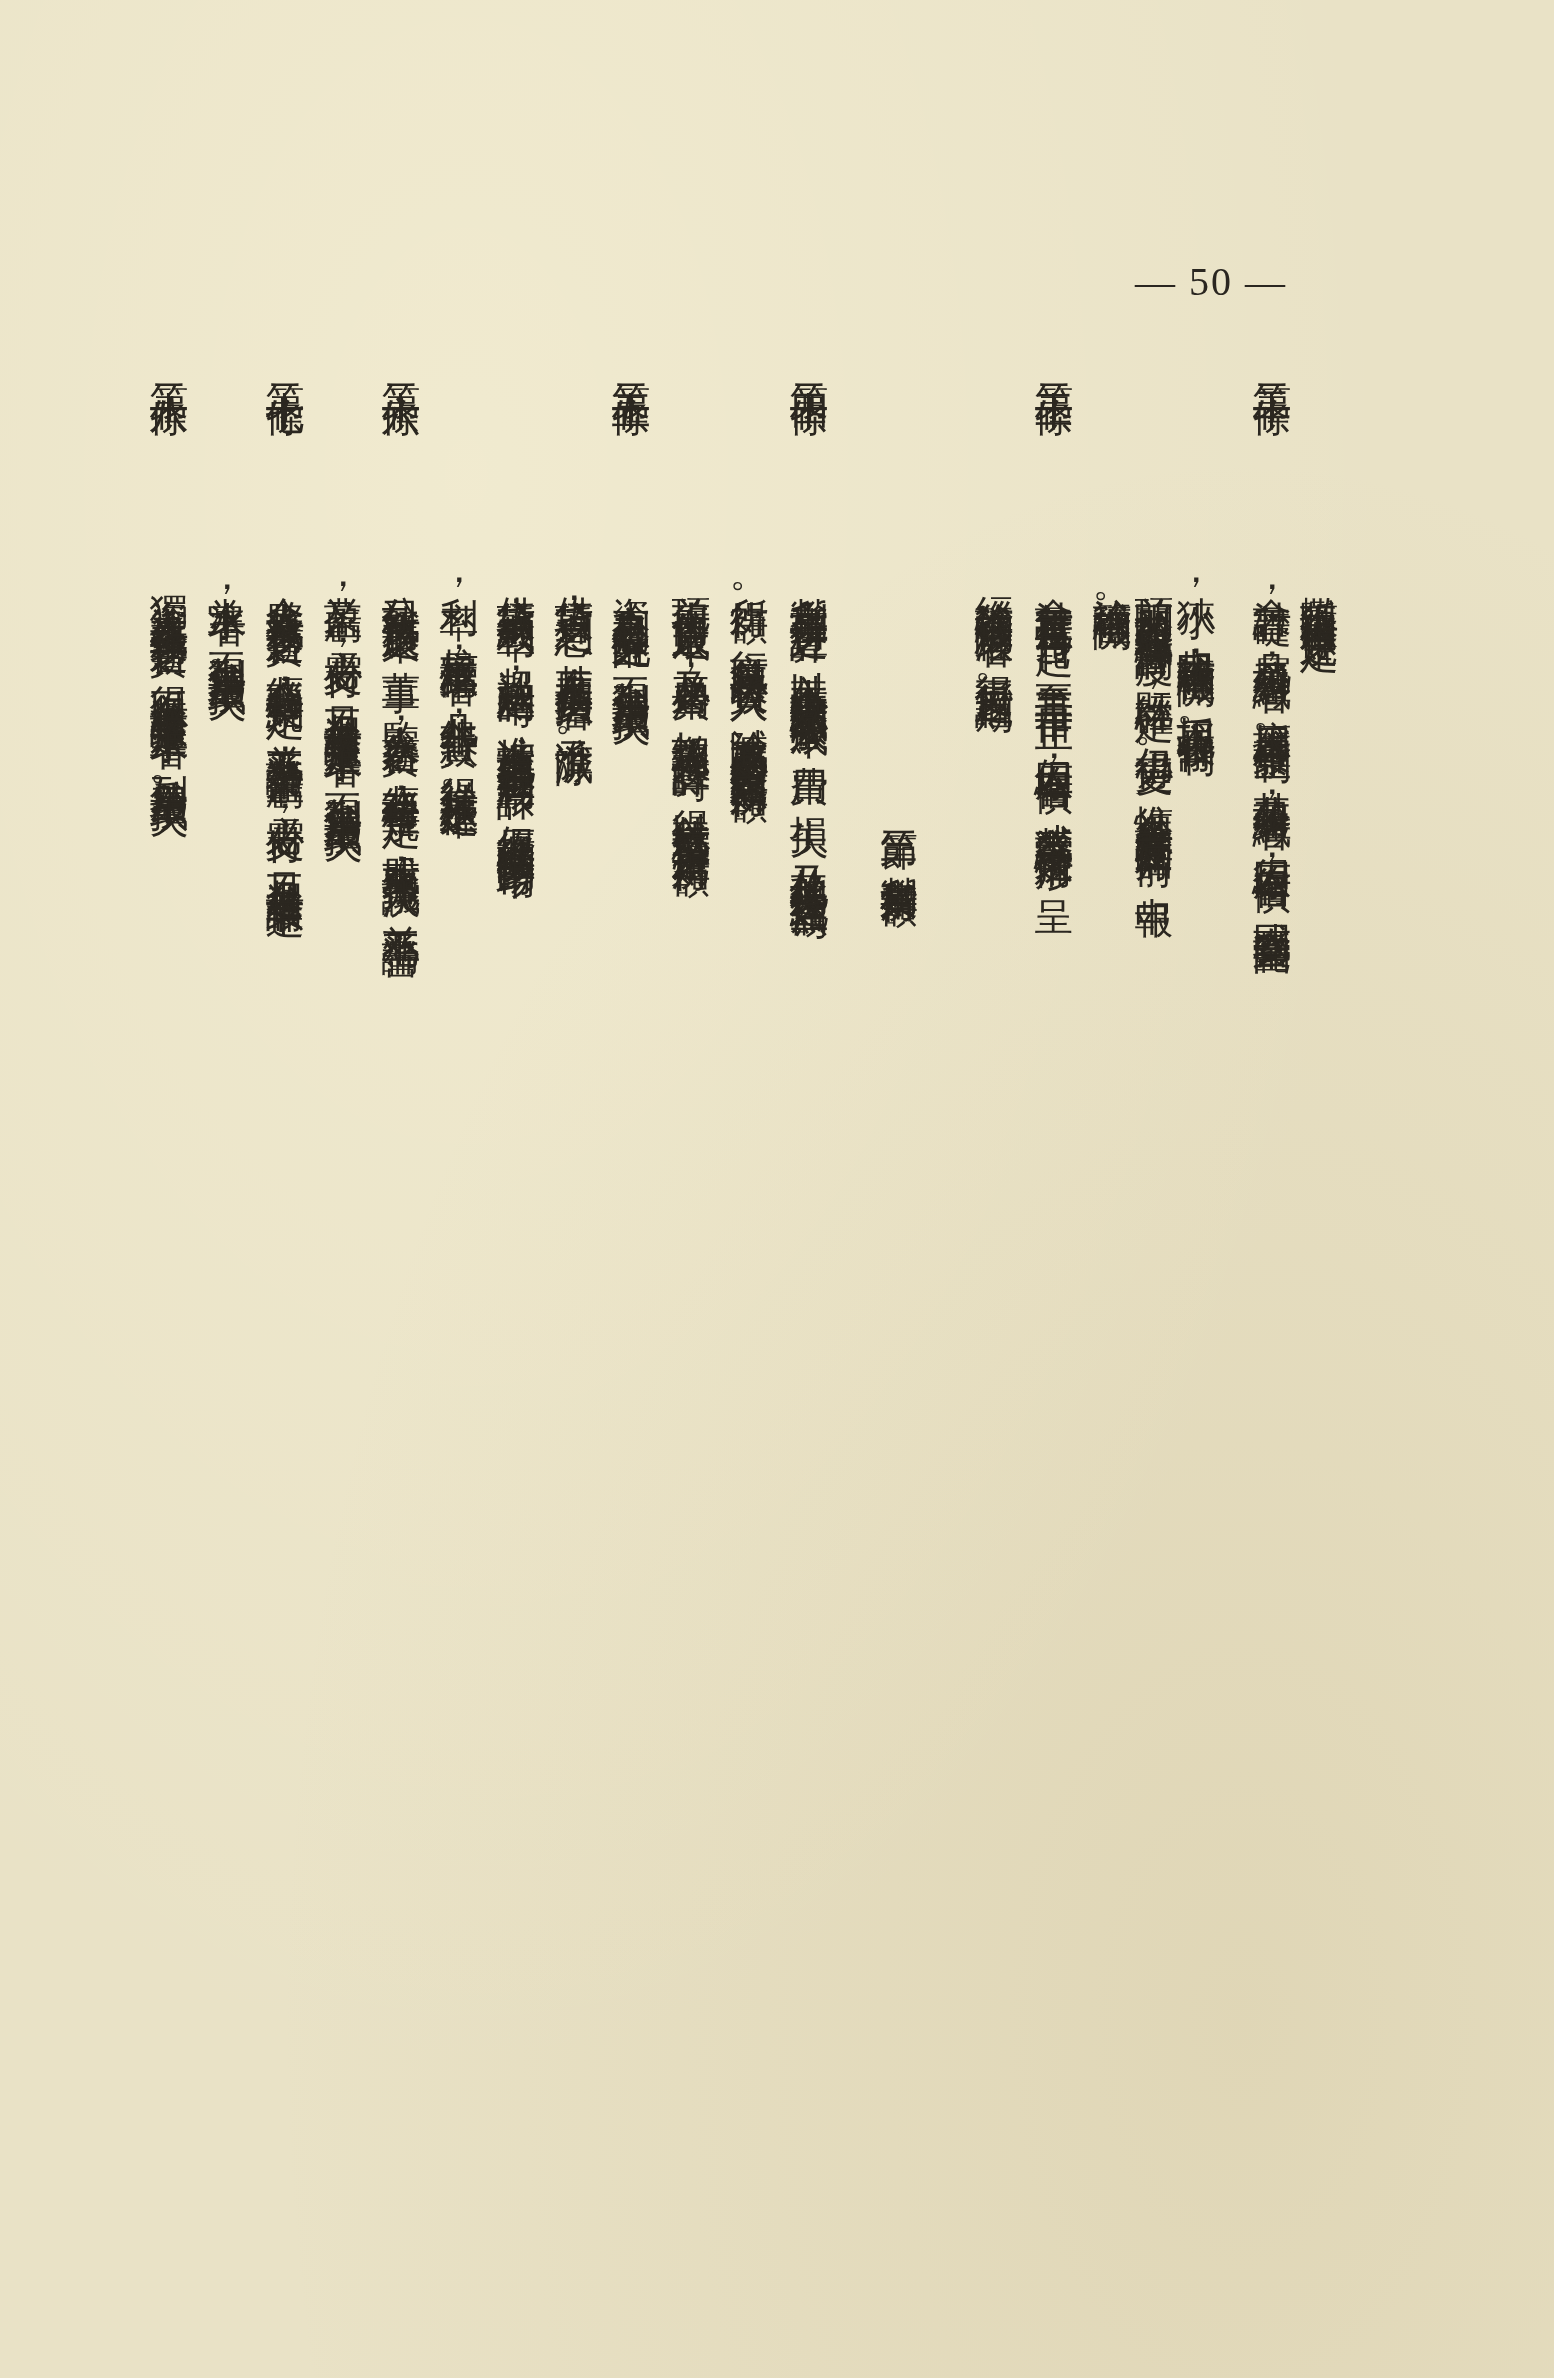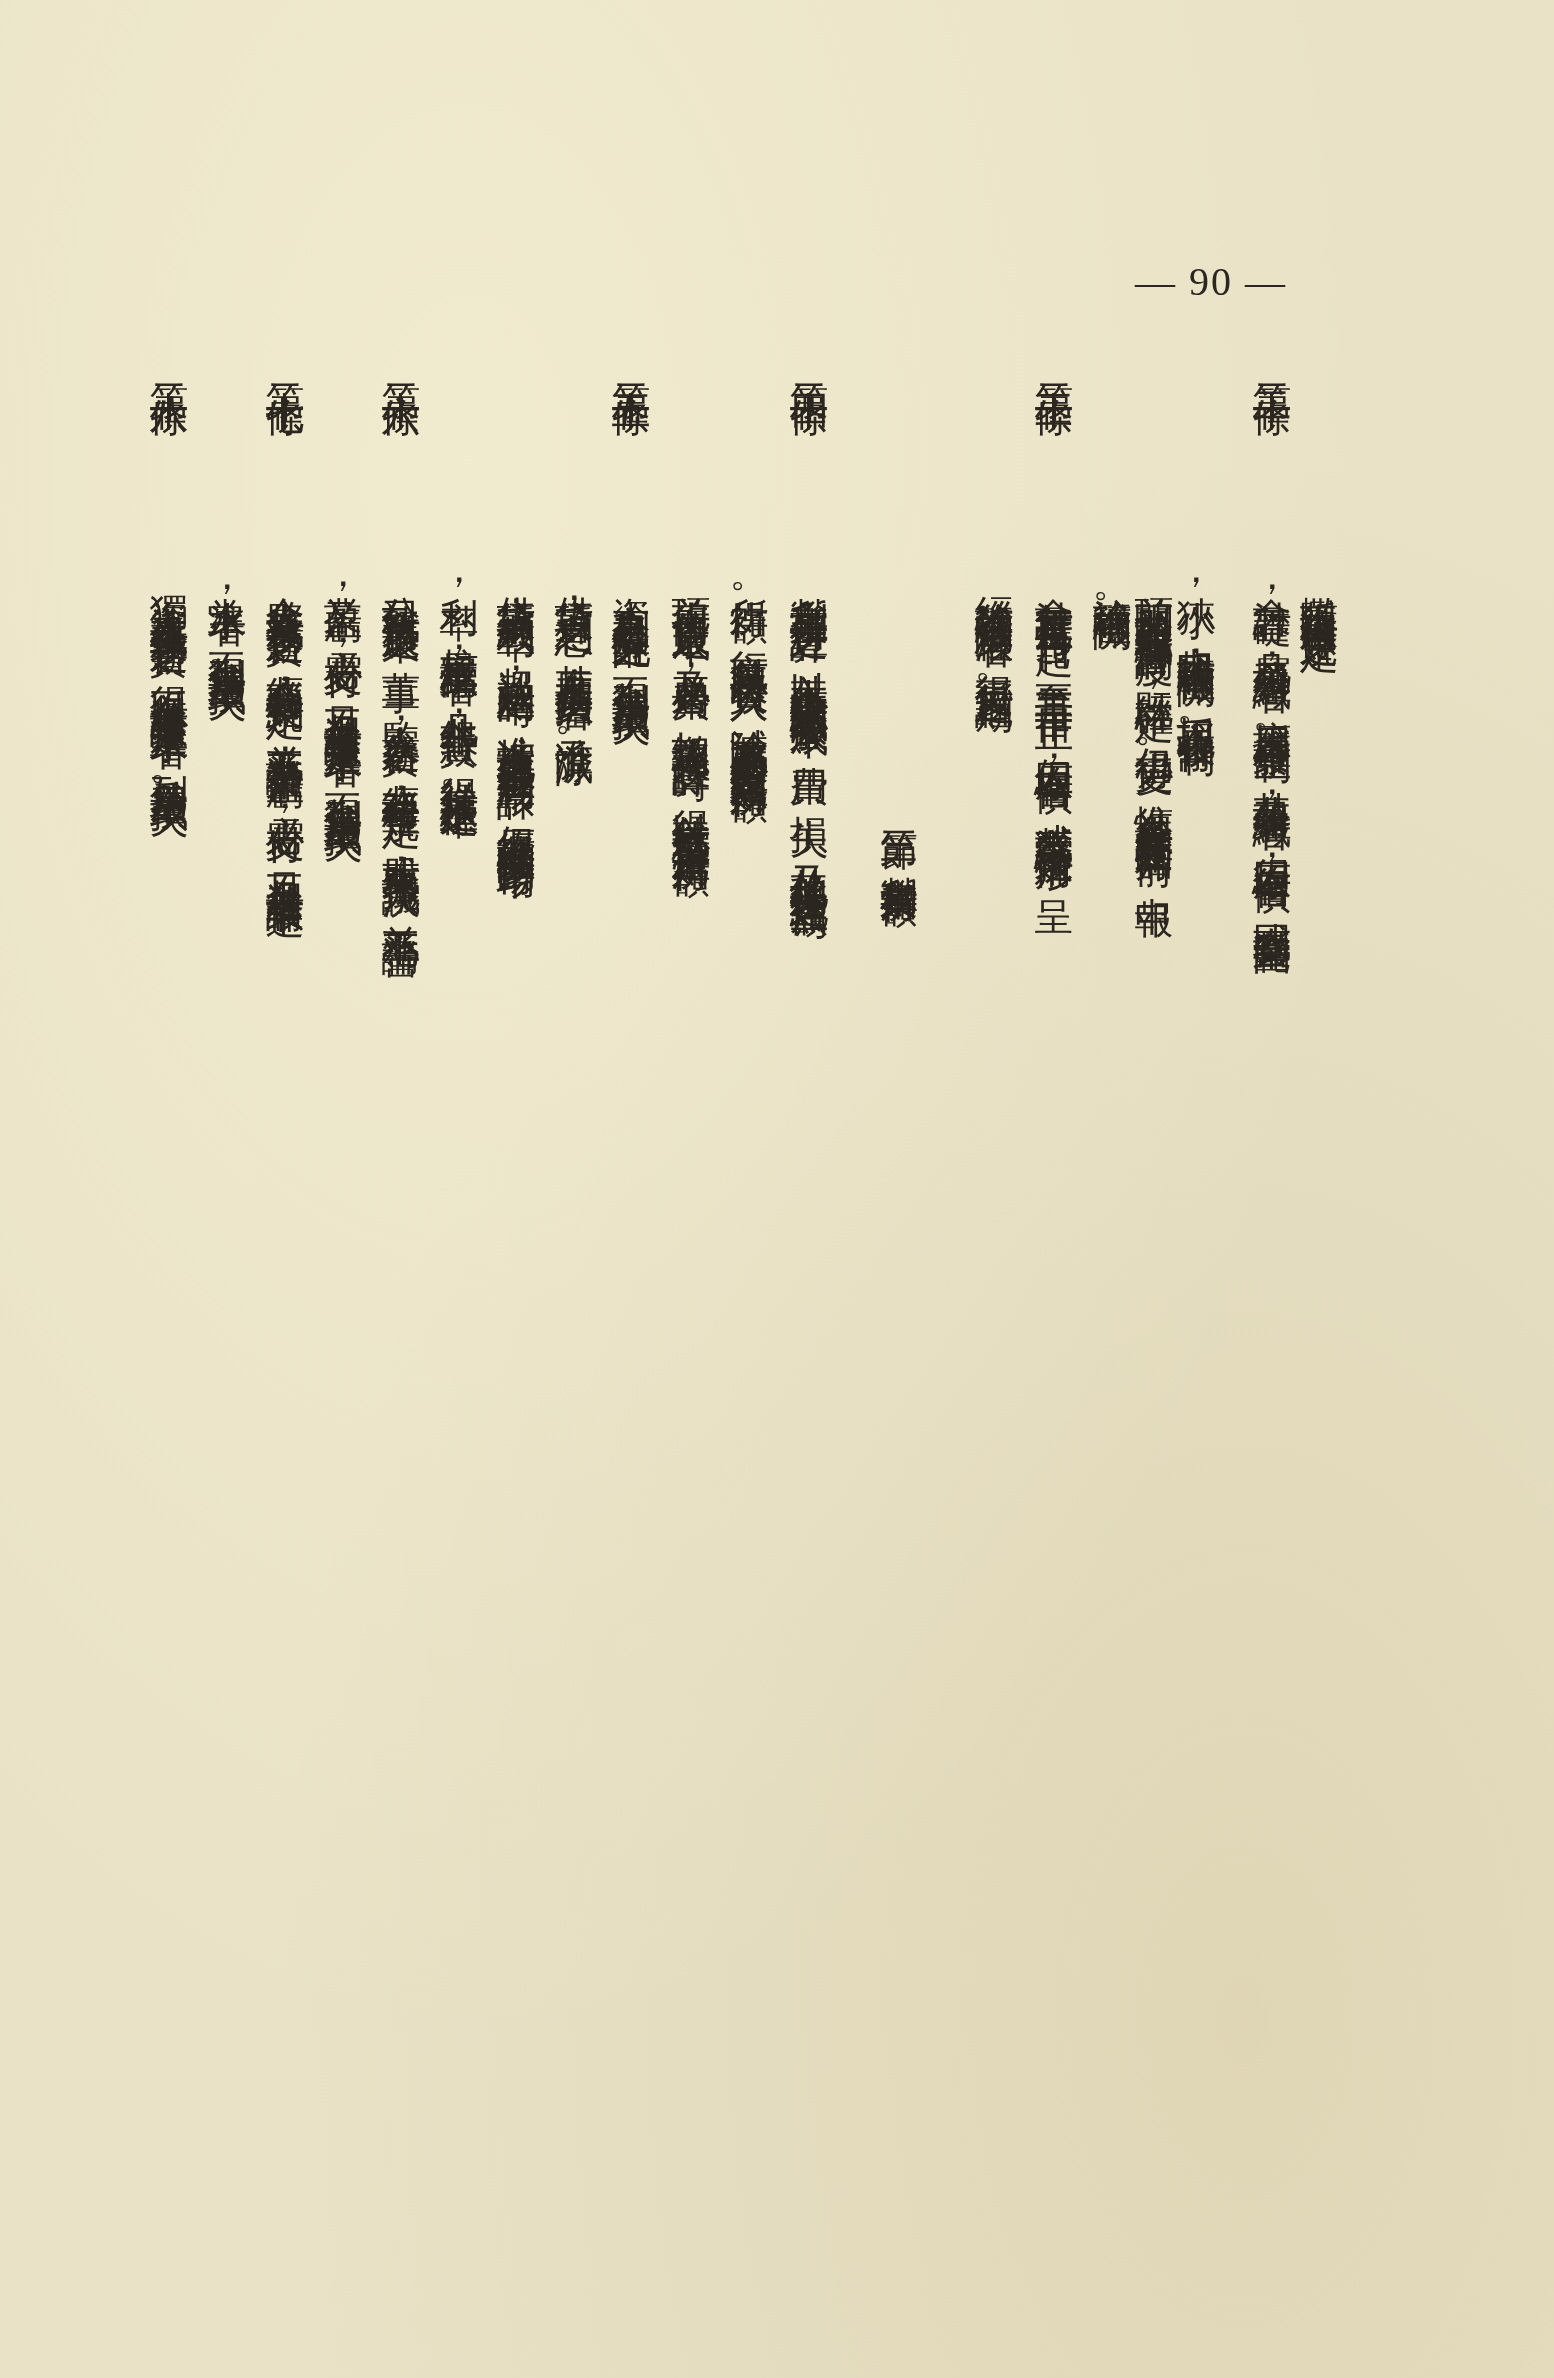--- a/index.html
+++ b/index.html
@@ -31,21 +31,21 @@
   }
   .label { top: 352px; letter-spacing: 4px; }
   .section-heading { font-size: 38px; letter-spacing: 2px; }
   .section-heading .gap { display: inline-block; height: 40px; }
 </style>
 </head>
 <body>
 
 <div>
 
-  <div class="page-number">— 90 —</div>
+  <div class="page-number">— 50 —</div>
 
   <div class="col" style="left:1300px; top:566px;">攤販得不適用本條之規定。</div>
 
   <div>
     <div class="col label" style="left:1253px;">第二十二條</div>
     <div class="col" style="left:1253px; top:566px;">會計基礎，凡屬公司組織者，應採用權責發生制。其非公司組織者，得因原有習慣，或因營業範圍</div>
     <div class="col" style="left:1177px; top:566px;">狹小，申報該管稽征機關，採用現金收付制。</div>
     <div class="col" style="left:1135px; top:566px;">前項關於非公司組織所採會計制度，既經確定，仍得變更。惟須於各會計年度開始三個月前，申報</div>
     <div class="col" style="left:1093px; top:566px;">該管稽征機關。</div>
   </div>

